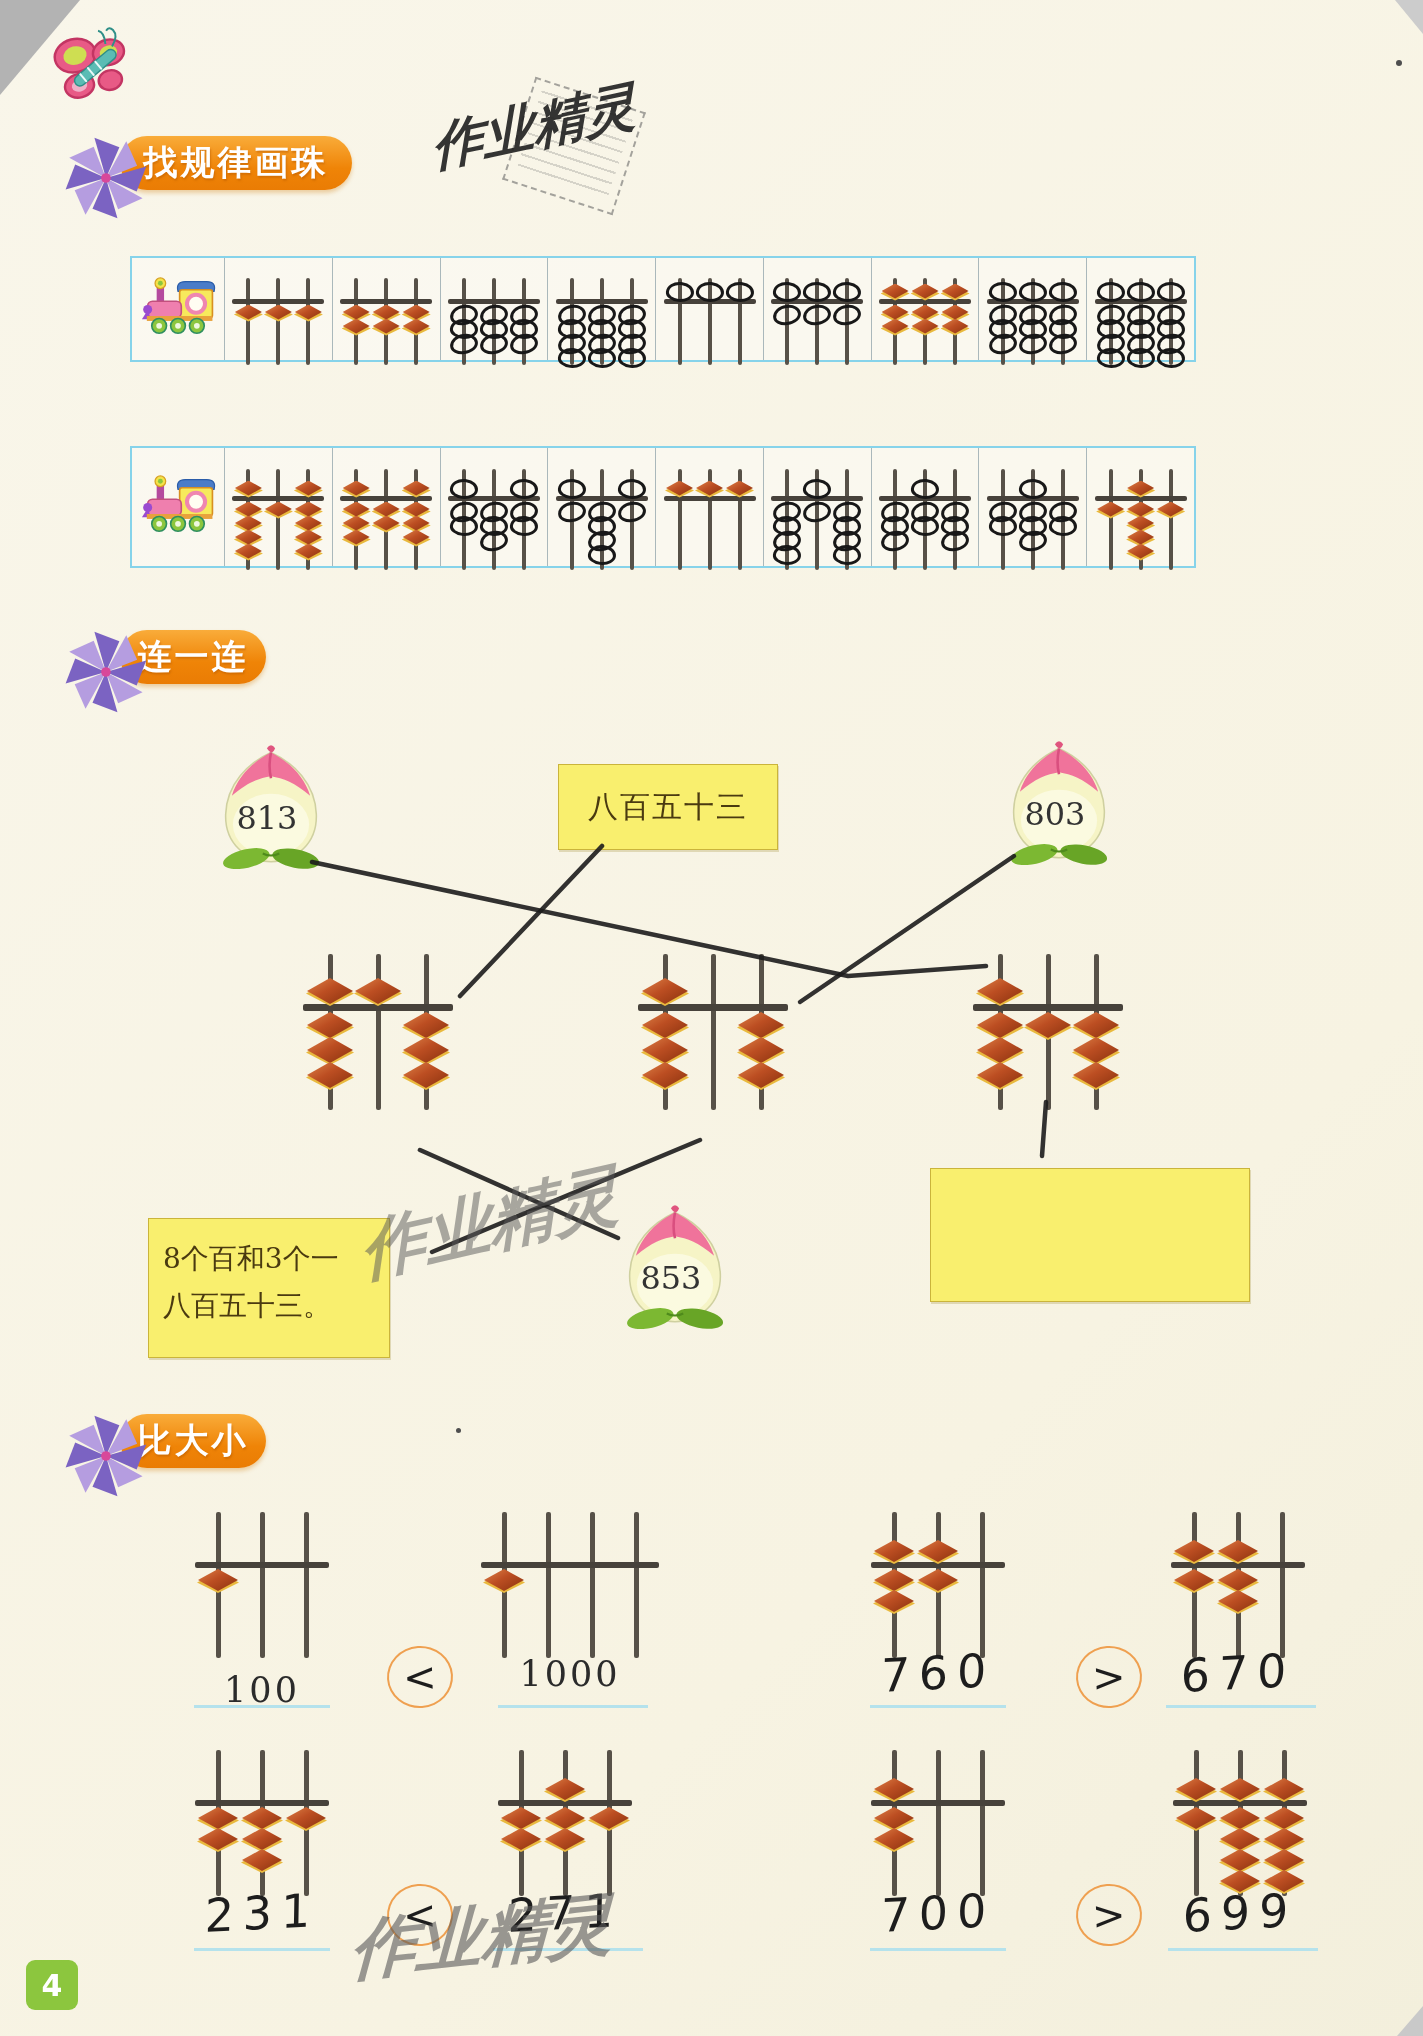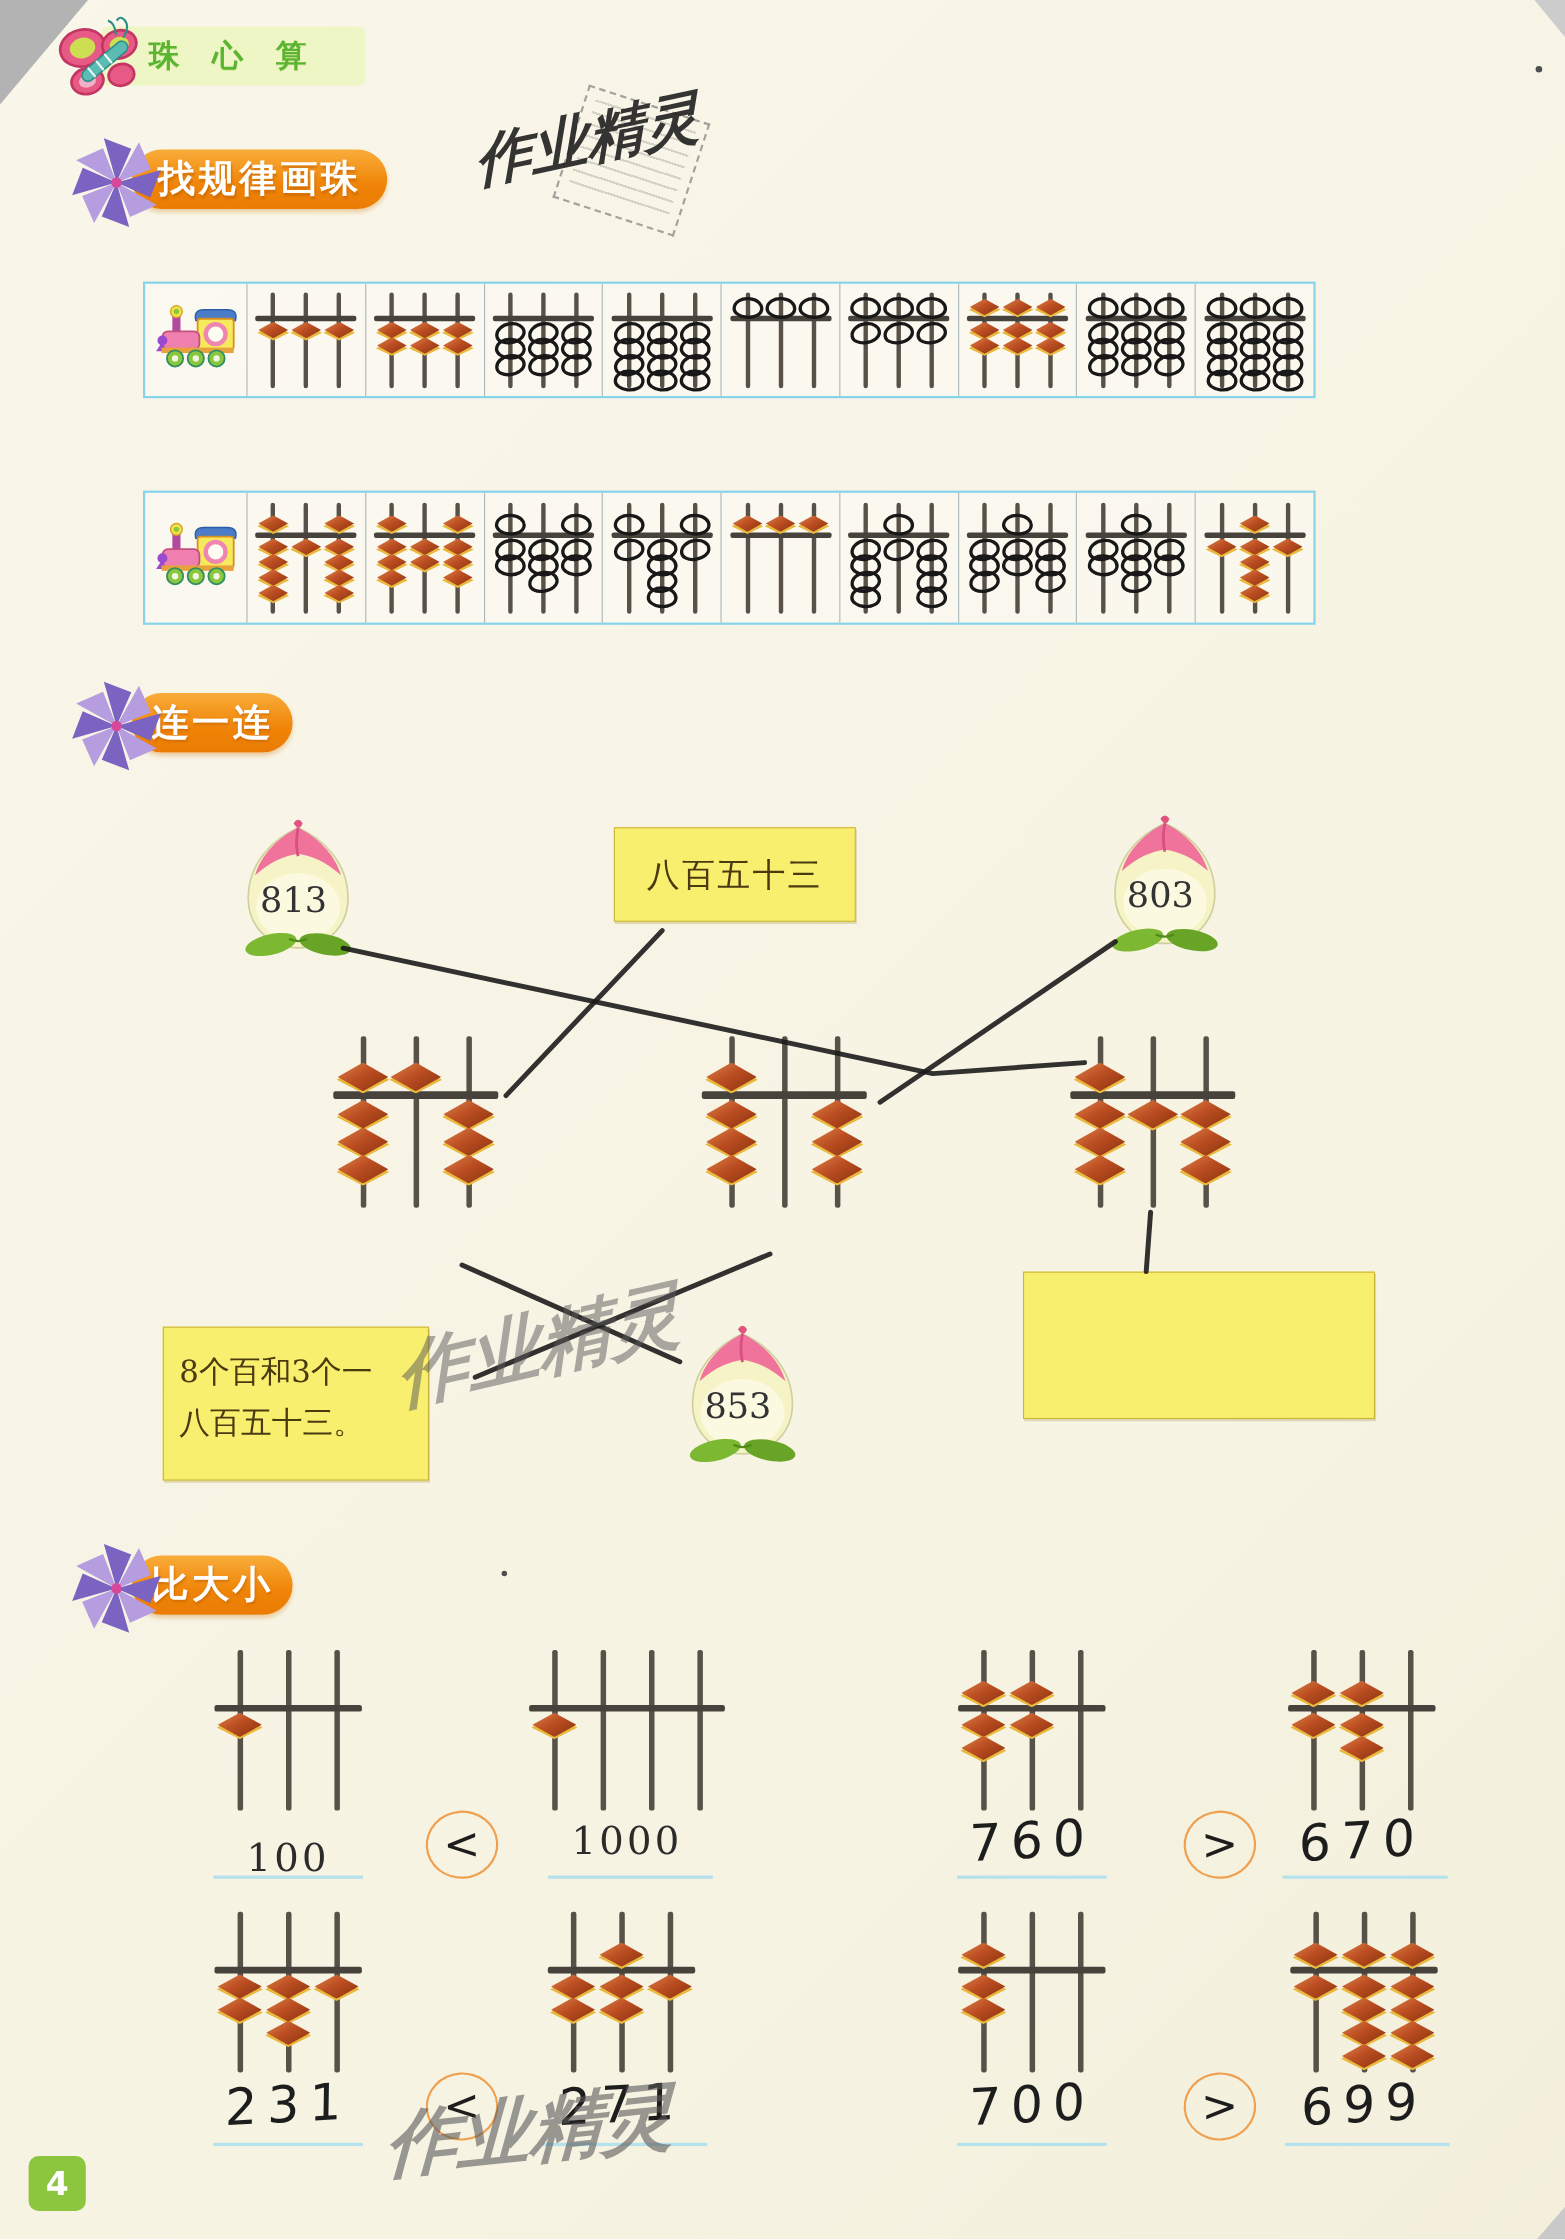--- a/index.html
+++ b/index.html
@@ -1,17 +1,17 @@
 <!DOCTYPE html>
 <html><head>
 <meta charset="utf-8">
 <style>
   html,body{margin:0;padding:0;}
   .page{position:relative;width:1423px;height:2036px;background:linear-gradient(135deg,#f9f6ea 0%,#f7f3e2 70%,#f3efdc 100%);overflow:hidden;font-family:"DejaVu Sans",sans-serif;}
-  .abs{position:absolute;}
+  .abs{position:absolute;margin-top:12px;}
   
   .header-pill{position:absolute;left:92px;top:24px;width:240px;height:54px;background:#eff6c6;border-radius:6px;display:flex;align-items:center;justify-content:center;}
   .header-pill span{color:#5cb531;font-weight:bold;font-size:28px;letter-spacing:10px;text-shadow:0 1px 0 #d7e8a0;}
   
   .badge{position:absolute;height:54px;background:linear-gradient(#f9ac3a,#ef8407 60%,#ea7c04);border-radius:27px;display:flex;align-items:center;justify-content:center;z-index:12;box-shadow:0 3px 4px rgba(210,130,20,.35);}
   .badge span{color:#ffffff;font-weight:bold;font-size:34px;letter-spacing:3px;text-shadow:1px 2px 2px rgba(190,95,0,.55);}
   .pin{position:absolute;z-index:13;}
   
   .ptable{position:absolute;left:130px;width:1062px;border:2.5px solid #86d3ea;display:flex;background:rgba(255,255,255,.35);z-index:10;}
   .pcell{position:relative;flex:1 1 0;border-left:1.5px solid #aab8bb;}
@@ -68,23 +68,20 @@
           <g transform="rotate(-26 45 47)">
             <rect x="20" y="42" width="52" height="11" rx="5.5" fill="#5bbcb4" stroke="#2f8f88" stroke-width="1.5"></rect>
             <line x1="30" y1="42" x2="30" y2="53" stroke="#eafaf8" stroke-width="2"></line>
             <line x1="40" y1="42" x2="40" y2="53" stroke="#eafaf8" stroke-width="2"></line>
             <line x1="50" y1="42" x2="50" y2="53" stroke="#eafaf8" stroke-width="2"></line>
           </g>
           <path d="M68,30 q9,-9 5,-16 q-3,-5 -7,-1" fill="none" stroke="#2f8f88" stroke-width="2"></path>
           <path d="M62,26 q2,-12 -4,-15" fill="none" stroke="#2f8f88" stroke-width="2"></path>
         </g>
       </svg></div>
-  <div class="header-pill">
-    <span>珠 心 算</span>
-  </div>
 
   <div id="wm-layer">
       <div class="wm" style="left: 430px; top: 92px; font-size: 52px; opacity: 0.92; transform: rotate(-12deg) skewX(-8deg); color: rgb(36, 36, 36);">作业精灵</div>
       <div class="wm" style="left: 358px; top: 1178px; font-size: 66px; opacity: 0.5; transform: rotate(-13deg) skewX(-8deg); color: rgb(90, 90, 90);">作业精灵</div>
       <div class="wm" style="left: 350px; top: 1892px; font-size: 66px; opacity: 0.6; transform: rotate(-6deg) skewX(-8deg); color: rgb(90, 90, 90);">作业精灵</div>
       <div class="stamp" style="left: 516px; top: 92px; width: 96px; height: 88px; transform: rotate(18deg);"></div>
     </div>
   <div id="content">
       <div class="pin abs" style="left: 56px; top: 118px; width: 96px; height: 96px;"><svg viewBox="0 0 100 100" width="96" height="96">
           <path d="M52,50 L40,8 L66,18 Z" fill="#7b63c2" transform="rotate(0 52 50)"></path>

